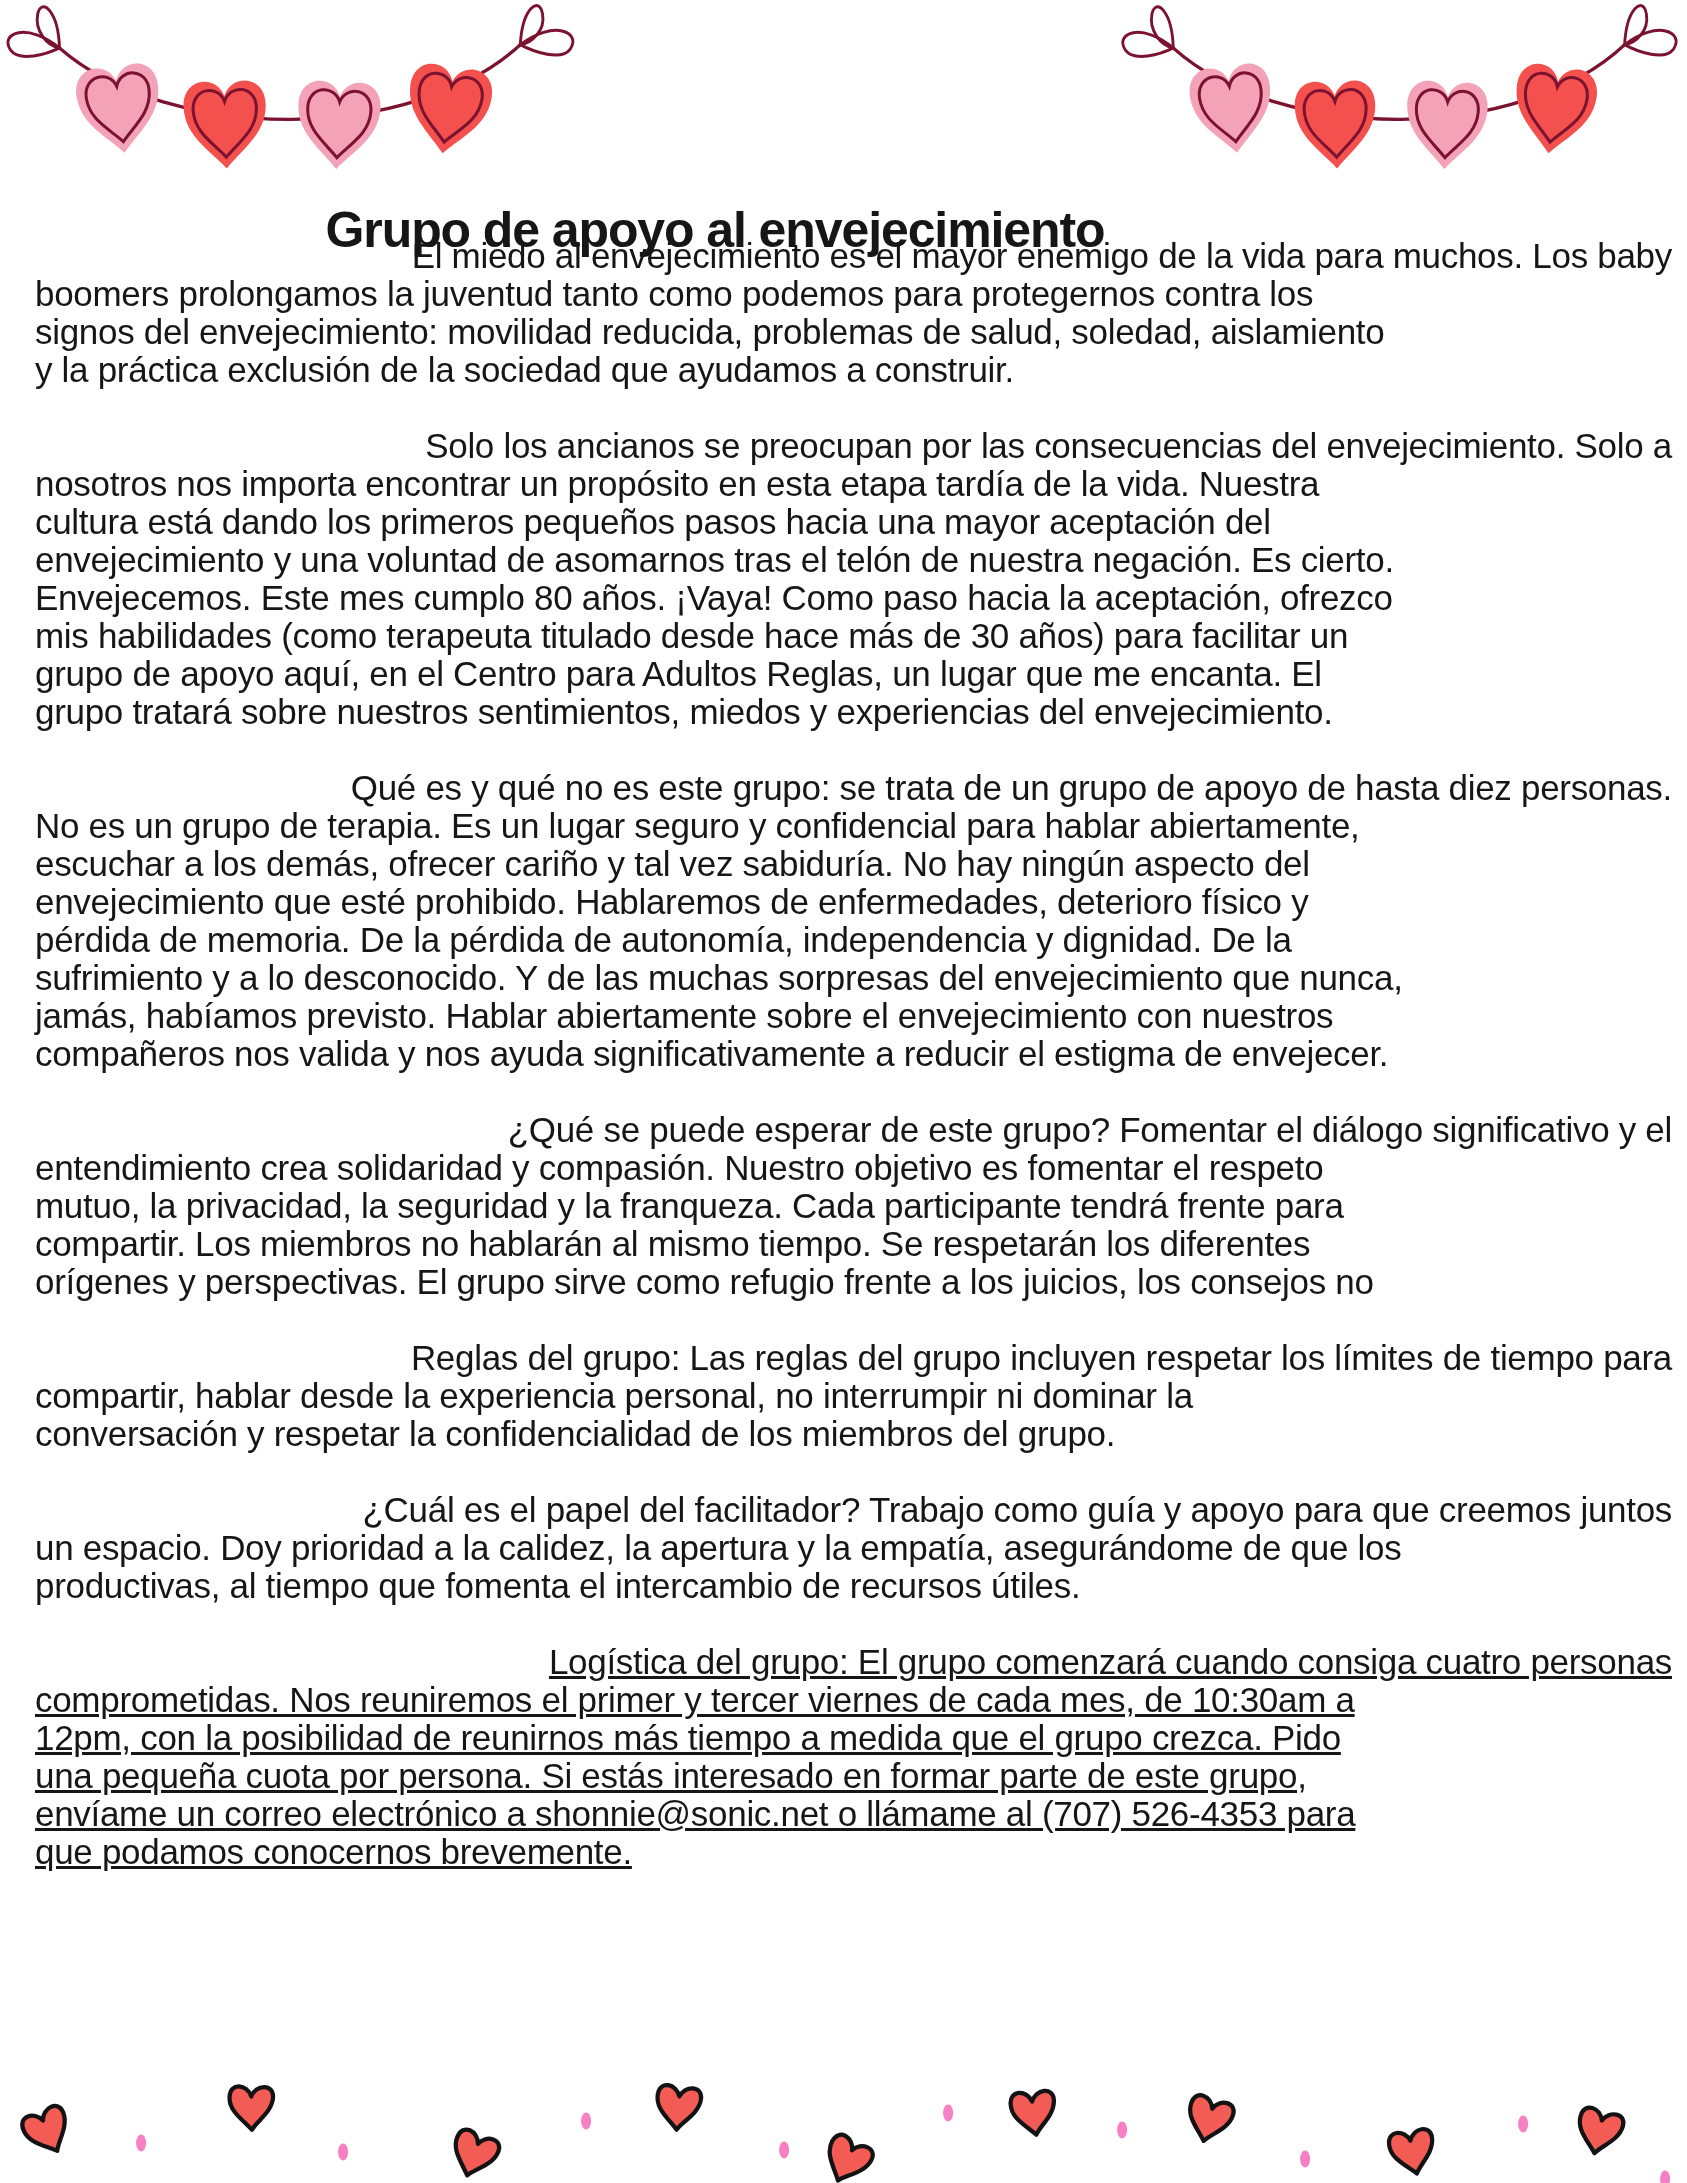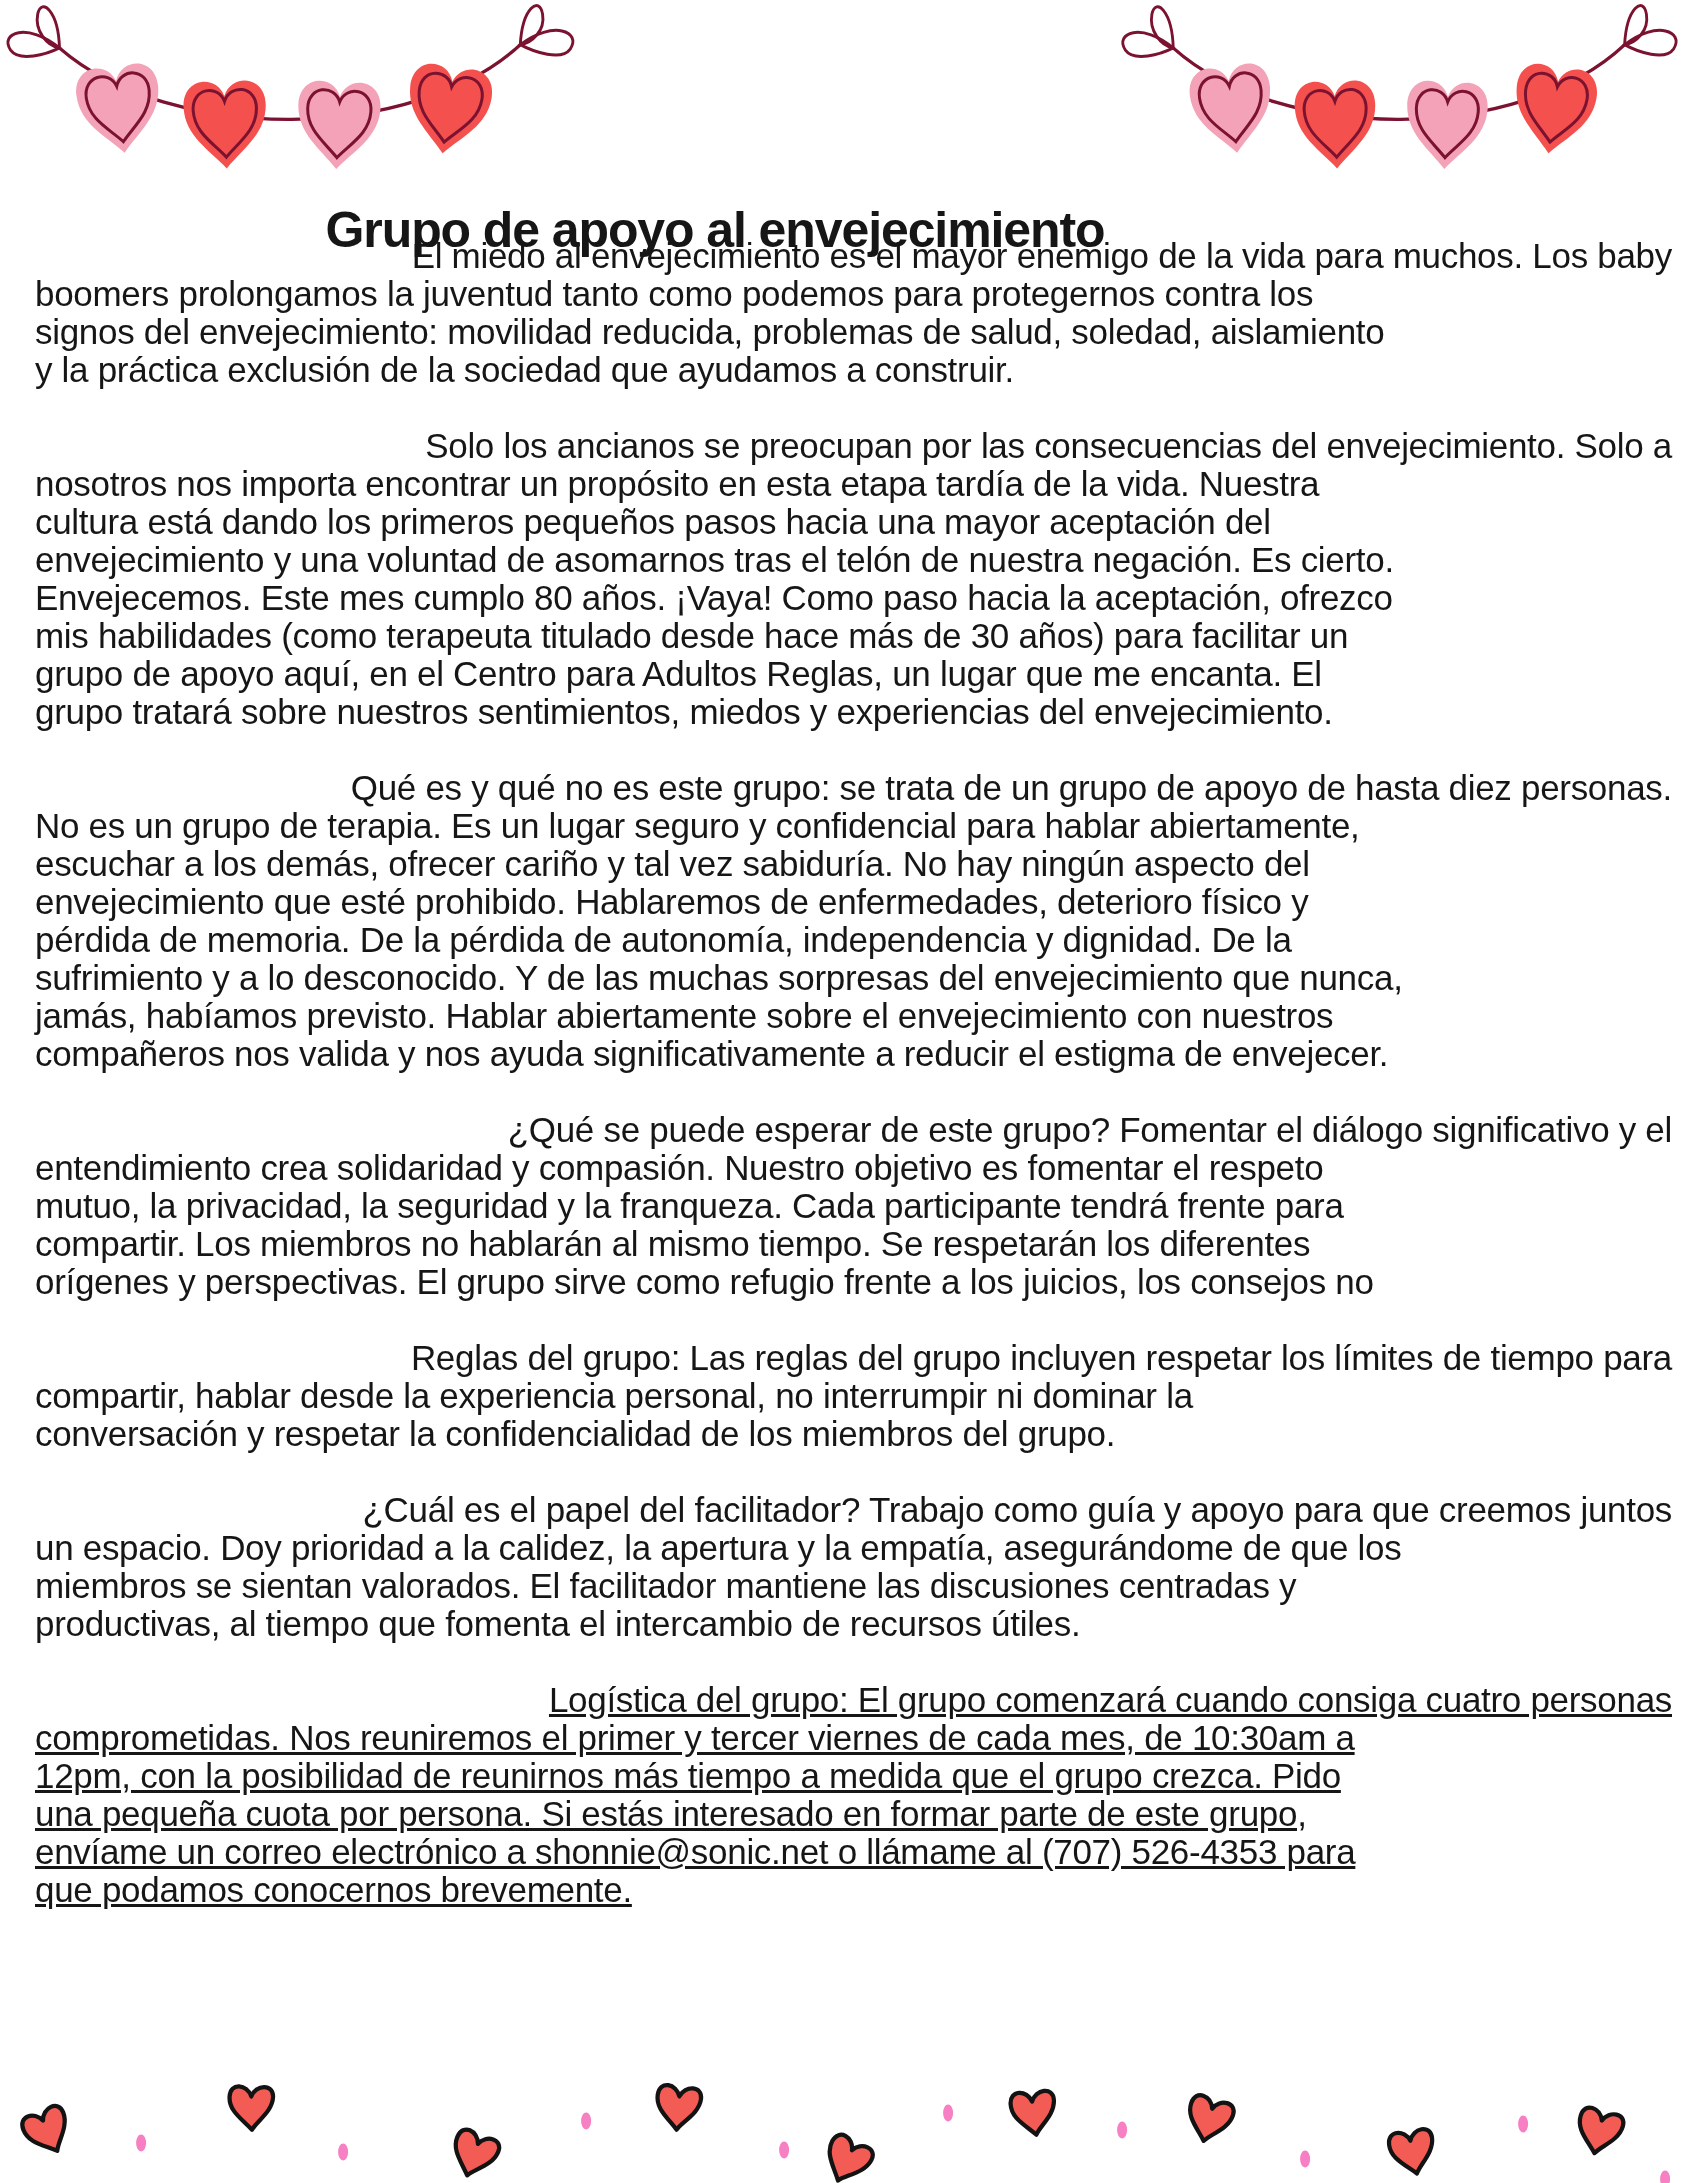--- a/index.html
+++ b/index.html
@@ -140,21 +140,20 @@
       <div class="line">orígenes y perspectivas. El grupo sirve como refugio frente a los juicios, los consejos no</div>
     </div>
     <div class="para">
       <div class="line">Reglas del grupo: Las reglas del grupo incluyen respetar los límites de tiempo para</div>
       <div class="line">compartir, hablar desde la experiencia personal, no interrumpir ni dominar la</div>
       <div class="line">conversación y respetar la confidencialidad de los miembros del grupo.</div>
     </div>
     <div class="para">
       <div class="line">¿Cuál es el papel del facilitador? Trabajo como guía y apoyo para que creemos juntos</div>
       <div class="line">un espacio. Doy prioridad a la calidez, la apertura y la empatía, asegurándome de que los</div>
-      <div class="line">miembros se sientan valorados. El facilitador mantiene las discusiones centradas y</div>
       <div class="line">productivas, al tiempo que fomenta el intercambio de recursos útiles.</div>
     </div>
     <div class="para">
       <div class="line">Logística del grupo: El grupo comenzará cuando consiga cuatro personas</div>
       <div class="line">comprometidas. Nos reuniremos el primer y tercer viernes de cada mes, de 10:30am a</div>
       <div class="line">12pm, con la posibilidad de reunirnos más tiempo a medida que el grupo crezca. Pido</div>
       <div class="line">una pequeña cuota por persona. Si estás interesado en formar parte de este grupo,</div>
       <div class="line">envíame un correo electrónico a shonnie@sonic.net o llámame al (707) 526-4353 para</div>
       <div class="line">que podamos conocernos brevemente.</div>
     </div>

